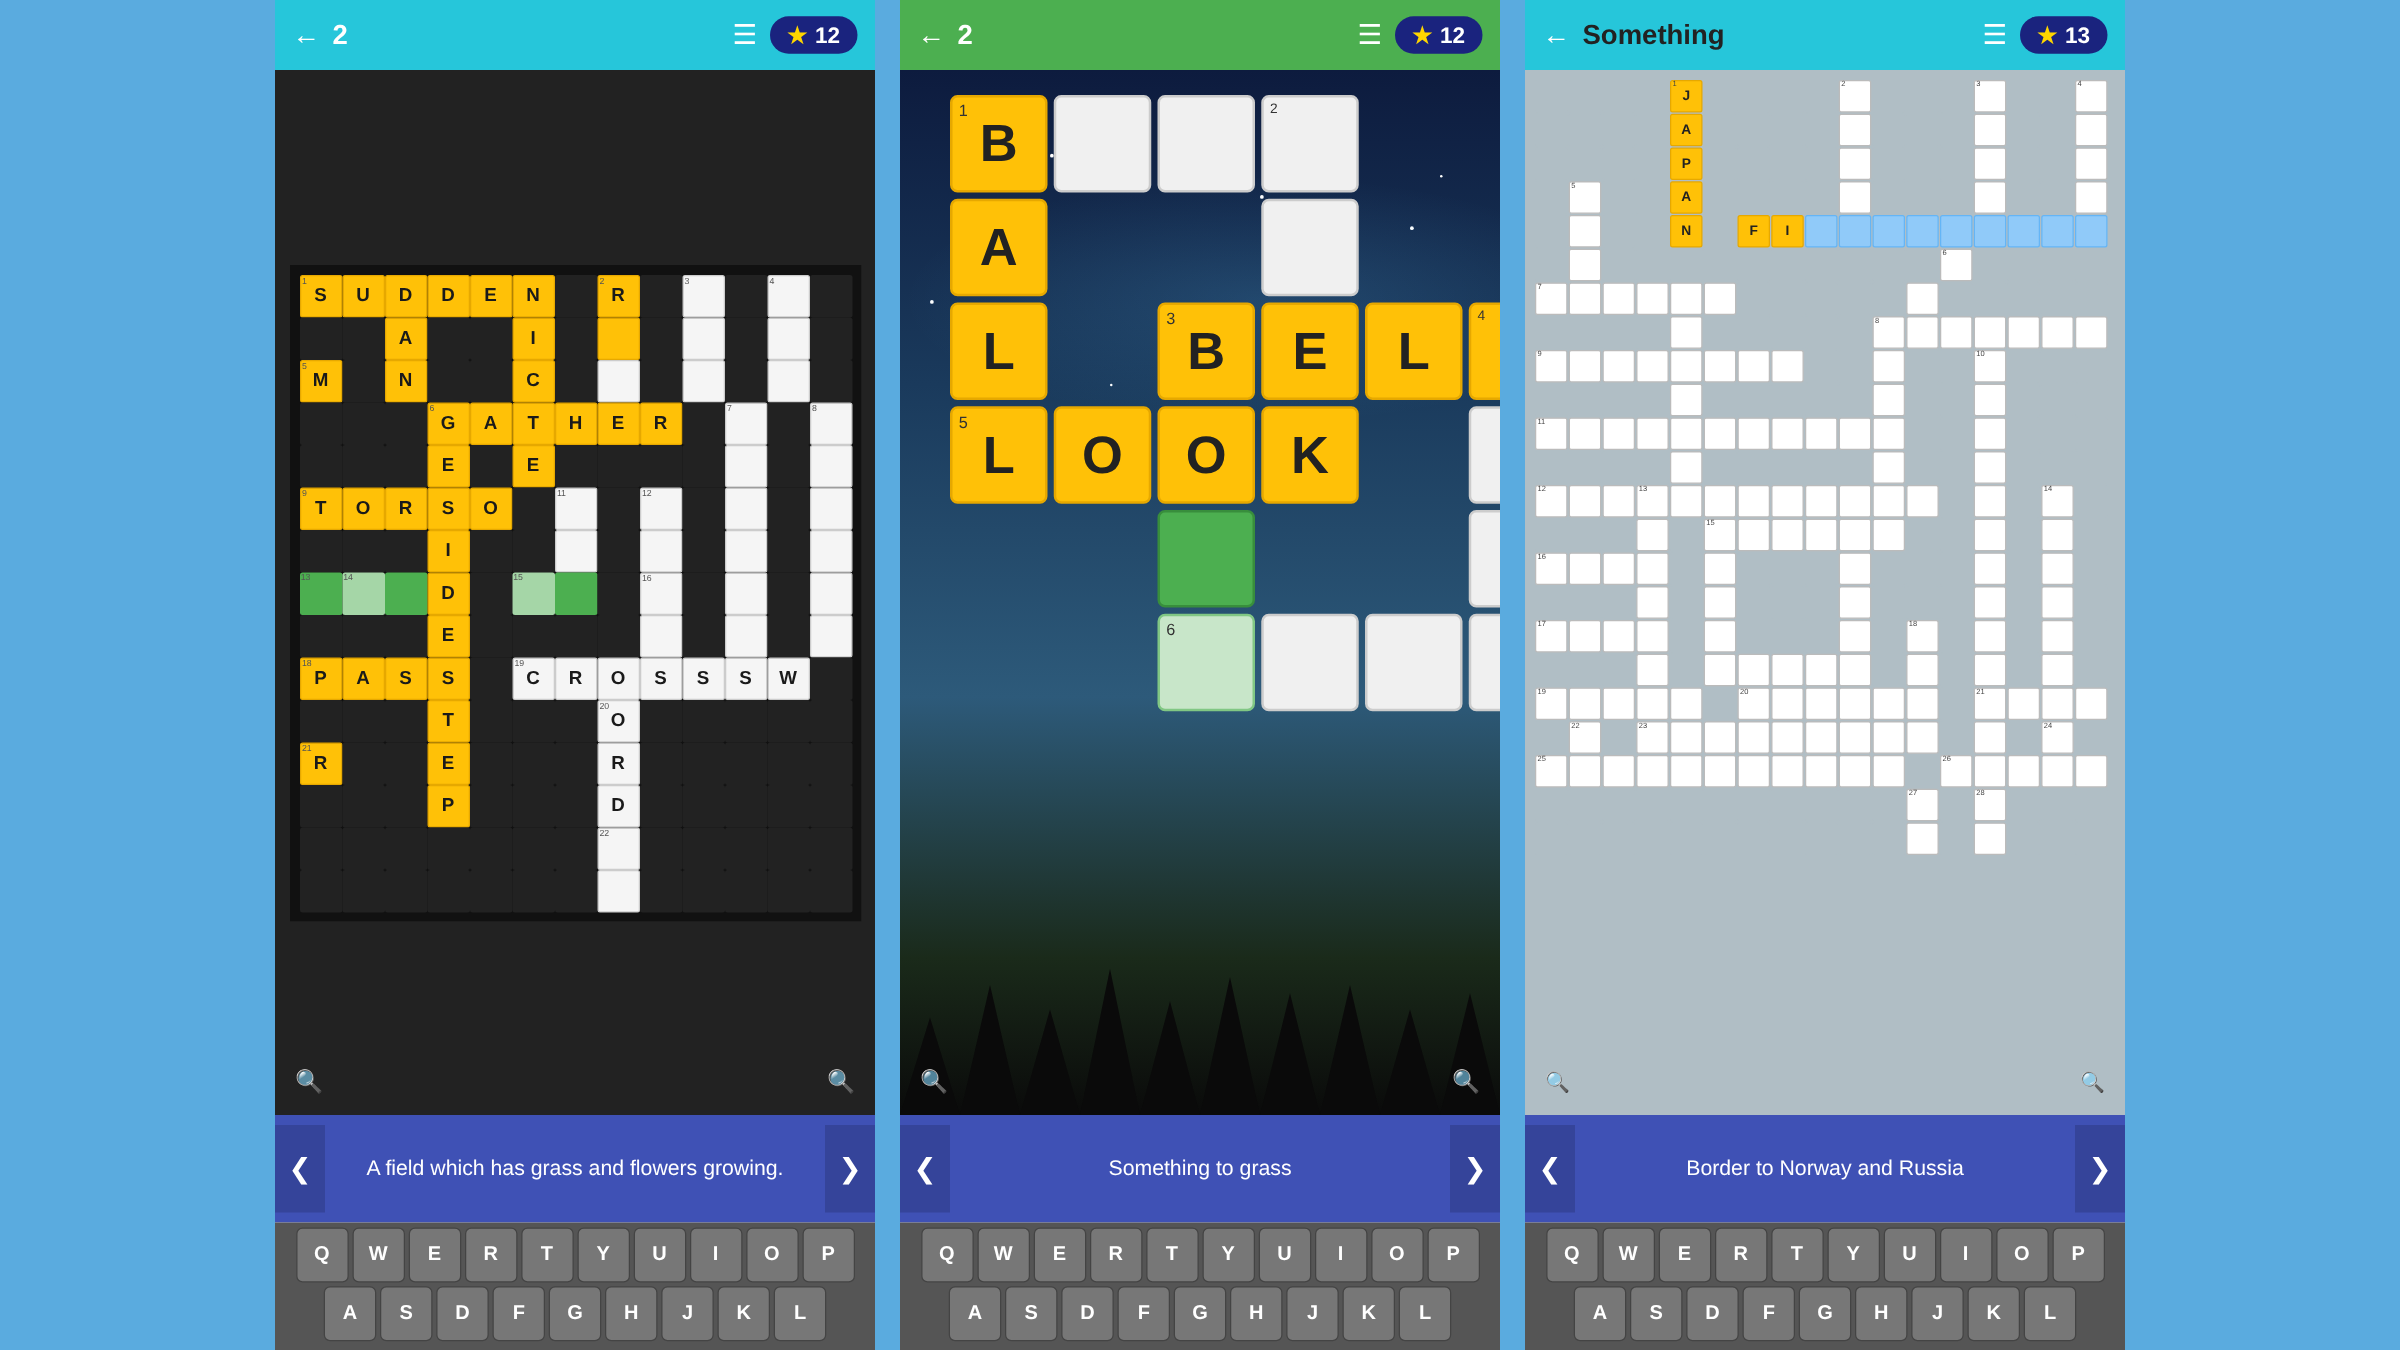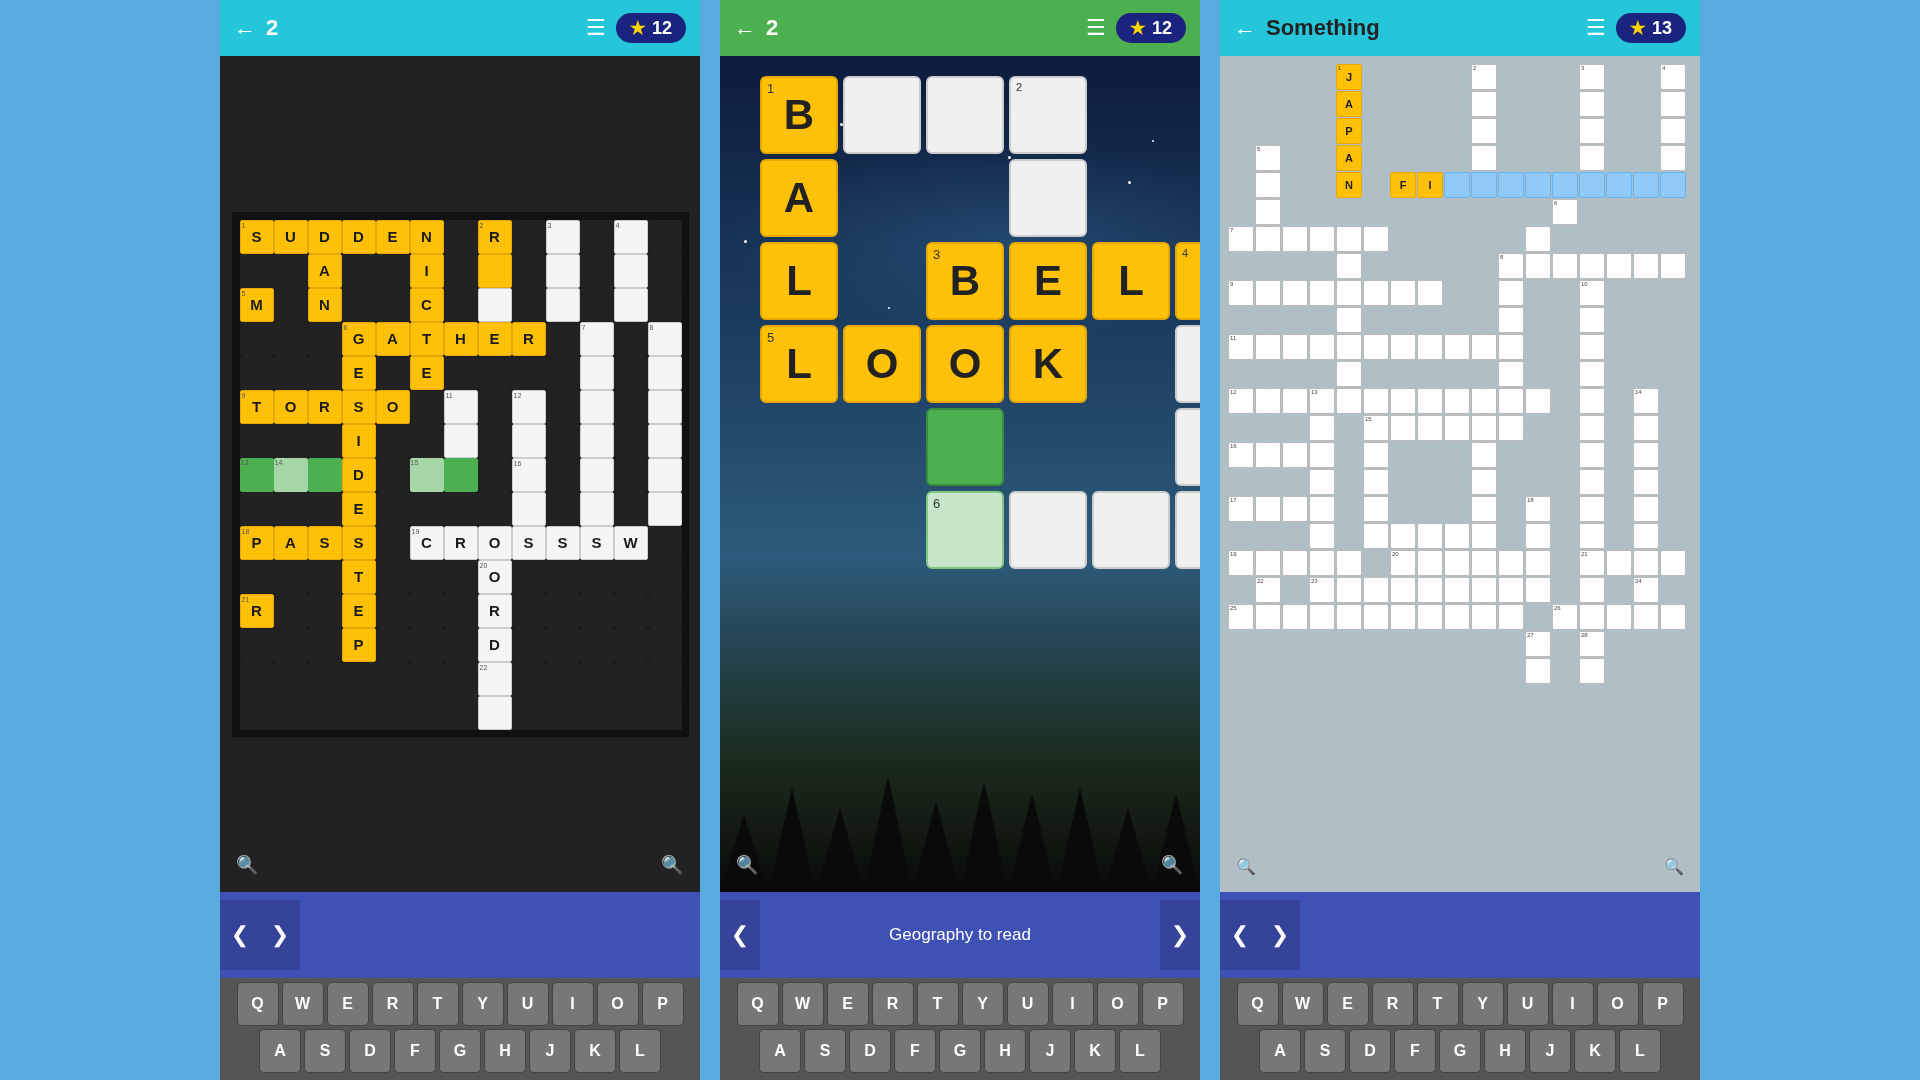--- a/index.html
+++ b/index.html
@@ -543,20 +543,21 @@
             <div class="cw-cell cw-black"></div>
           </div>
           <span class="zoom-icon zoom-left" style="bottom:16px;left:16px;font-size:18px;color:white;">🔍</span>
           <span class="zoom-icon zoom-right" style="bottom:16px;right:16px;font-size:18px;color:white;">🔍</span>
         </div>
       </div>
     </div>
 
     <div class="clue-bar blue">
       <button class="clue-nav-btn">❮</button>
+      <span class="clue-text">A field which has grass and flowers growing.</span>
       <button class="clue-nav-btn">❯</button>
     </div>
 
     <div class="keyboard">
       <div class="key-row">
         <div class="key">Q</div>
         <div class="key">W</div>
         <div class="key">E</div>
         <div class="key">R</div>
         <div class="key">T</div>
@@ -674,21 +675,21 @@
           </div>
         </div>
 
         <span style="position:absolute;bottom:16px;left:16px;color:white;font-size:18px;z-index:3;">🔍</span>
         <span style="position:absolute;bottom:16px;right:16px;color:white;font-size:18px;z-index:3;">🔍</span>
       </div>
     </div>
 
     <div class="clue-bar blue">
       <button class="clue-nav-btn">❮</button>
-      <span class="clue-text">Geography to read</span>
+      <span class="clue-text">Something to grass</span>
       <button class="clue-nav-btn">❯</button>
     </div>
 
     <div class="keyboard">
       <div class="key-row">
         <div class="key">Q</div>
         <div class="key">W</div>
         <div class="key">E</div>
         <div class="key">R</div>
         <div class="key">T</div>
@@ -1206,20 +1207,21 @@
             </div>
           </div>
           <span style="position:absolute;bottom:16px;left:16px;color:#555;font-size:16px;">🔍</span>
           <span style="position:absolute;bottom:16px;right:16px;color:#555;font-size:16px;">🔍</span>
         </div>
       </div>
     </div>
 
     <div class="clue-bar blue">
       <button class="clue-nav-btn">❮</button>
+      <span class="clue-text">Border to Norway and Russia</span>
       <button class="clue-nav-btn">❯</button>
     </div>
 
     <div class="keyboard">
       <div class="key-row">
         <div class="key">Q</div>
         <div class="key">W</div>
         <div class="key">E</div>
         <div class="key">R</div>
         <div class="key">T</div>

